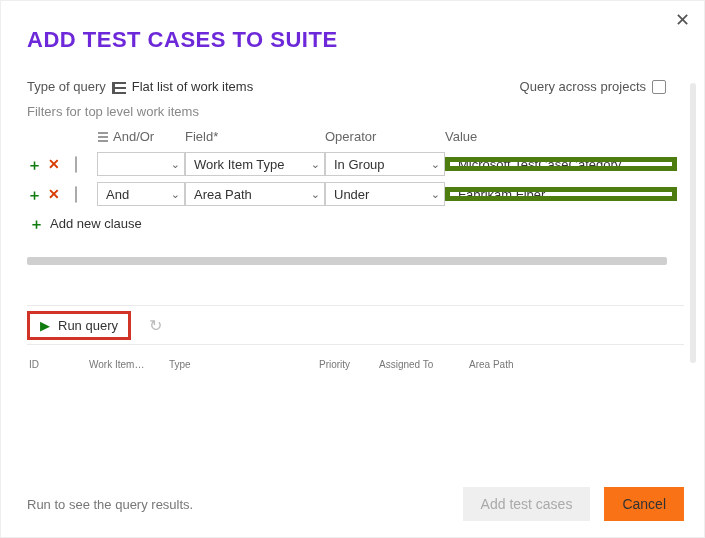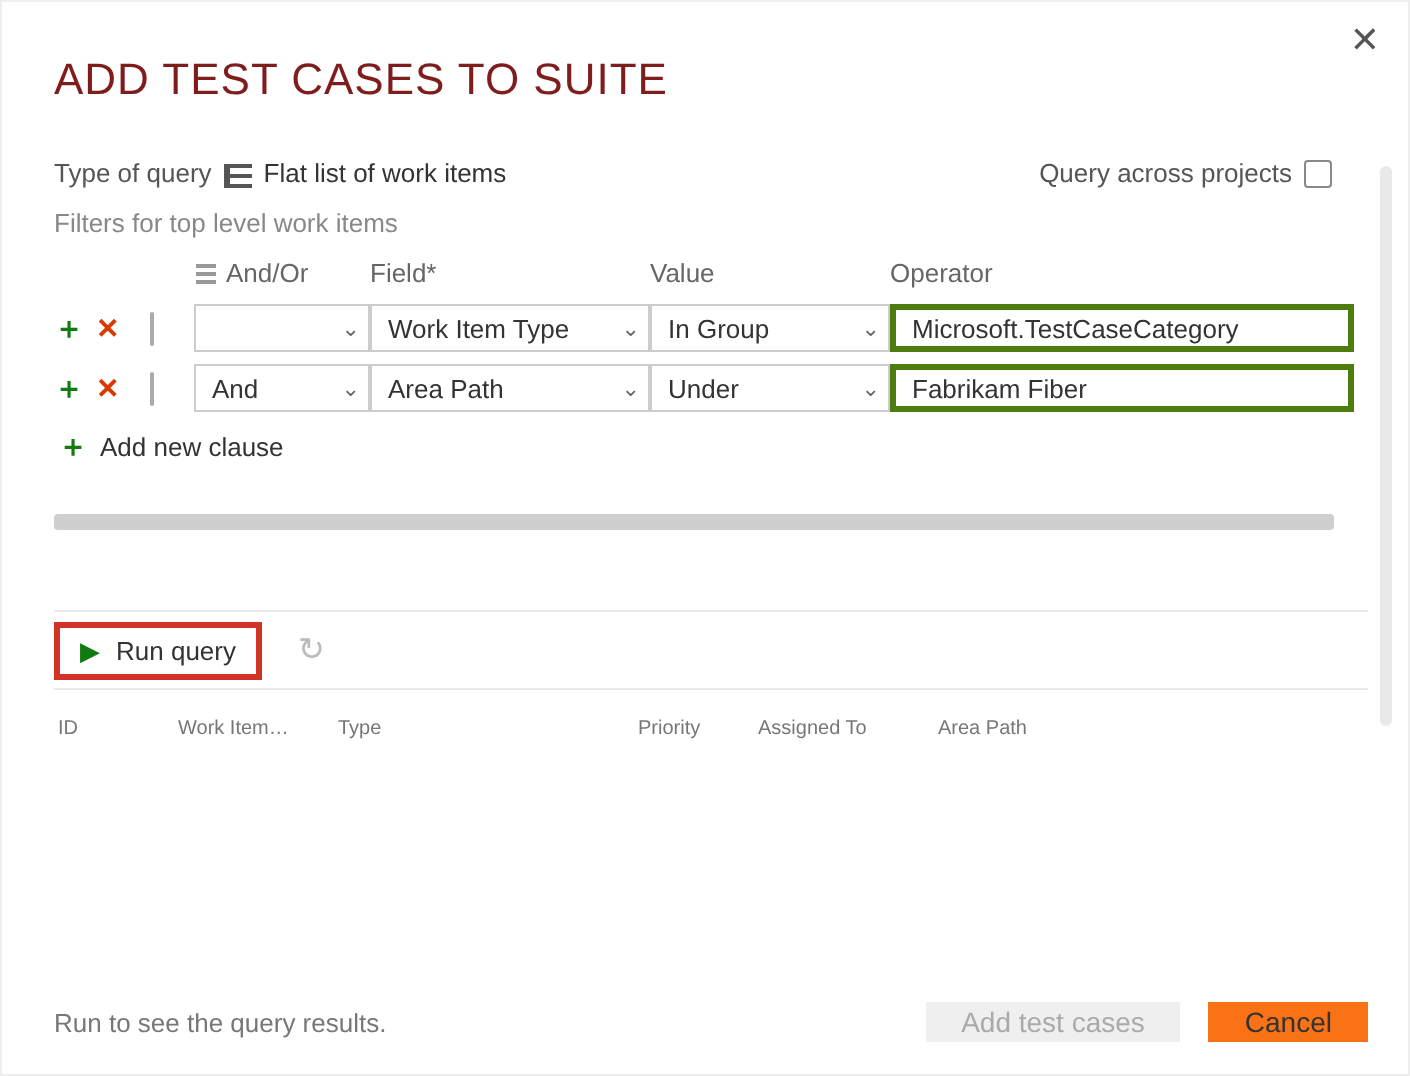--- a/index.html
+++ b/index.html
@@ -21,24 +21,24 @@
     position: absolute;
     top: 10px;
     right: 14px;
     font-size: 18px;
     color: #555;
     cursor: pointer;
     line-height: 1;
   }
   h1.title {
     font-size: 22px;
-    font-weight: 400;
+    font-weight: 700;
     letter-spacing: 0.5px;
     margin: 8px 0 26px 0;
-    color: #7f1d1d;
+    color: #6d28d9;
   }
   .top-row {
     display: flex;
     justify-content: space-between;
     align-items: center;
     margin-bottom: 10px;
   }
   .type-of-query {
     display: flex;
     align-items: flex-end;
@@ -116,22 +116,22 @@
     padding: 0 4px 0 8px;
     background: #fff;
     font-size: 13px;
     color: #333;
   }
   .combo .chev {
     color: #666;
     font-size: 11px;
   }
   .txt {
-    height: 24px;
-    border: 3px solid #4d7c0f;
+    height: 14px;
+    border: 5px solid #4d7c0f;
     padding: 0 8px;
     display: flex;
     align-items: center;
     background: #fff;
     white-space: nowrap;
     overflow: hidden;
   }
   .add-clause {
     display: flex;
     align-items: center;
@@ -185,21 +185,21 @@
     bottom: 16px;
     left: 26px;
     right: 20px;
     display: flex;
     justify-content: space-between;
     align-items: center;
   }
   .hint { color: #777; }
   .footer-buttons { display: flex; gap: 14px; }
   .btn {
-    height: 20px;
+    height: 34px;
     padding: 0 18px;
     display: inline-flex;
     align-items: center;
     justify-content: center;
     font-size: 14px;
     cursor: pointer;
     border: none;
   }
   .btn.primary {
     background: #efefef;
@@ -257,22 +257,22 @@
       <span class="group-icon">
         <svg viewBox="0 0 12 12">
             <rect x="1" y="1" width="10" height="2" fill="#999"></rect>
             <rect x="1" y="5" width="10" height="2" fill="#999"></rect>
             <rect x="1" y="9" width="10" height="2" fill="#999"></rect>
           </svg>
       </span>
       <span>And/Or</span>
     </div>
     <div class="hdr">Field*</div>
+    <div class="hdr">Operator</div>
     <div class="hdr">Value</div>
-    <div class="hdr">Operator</div>
 
     <div class="ops">
       <span class="plus">＋</span>
       <span class="x">✕</span>
     </div>
     <div><span class="chk"></span></div>
     <div class="combo">
       <span></span>
       <span class="chev">⌄</span>
     </div>

